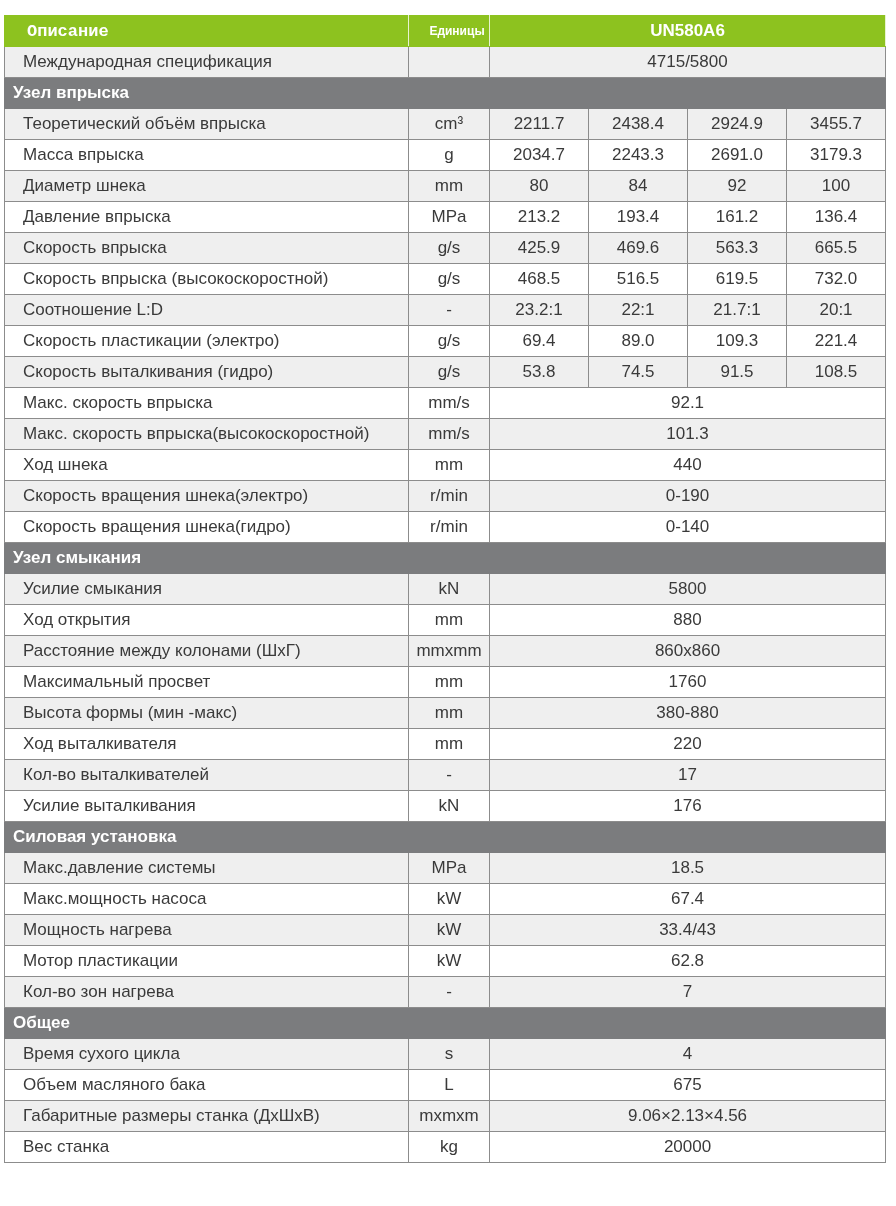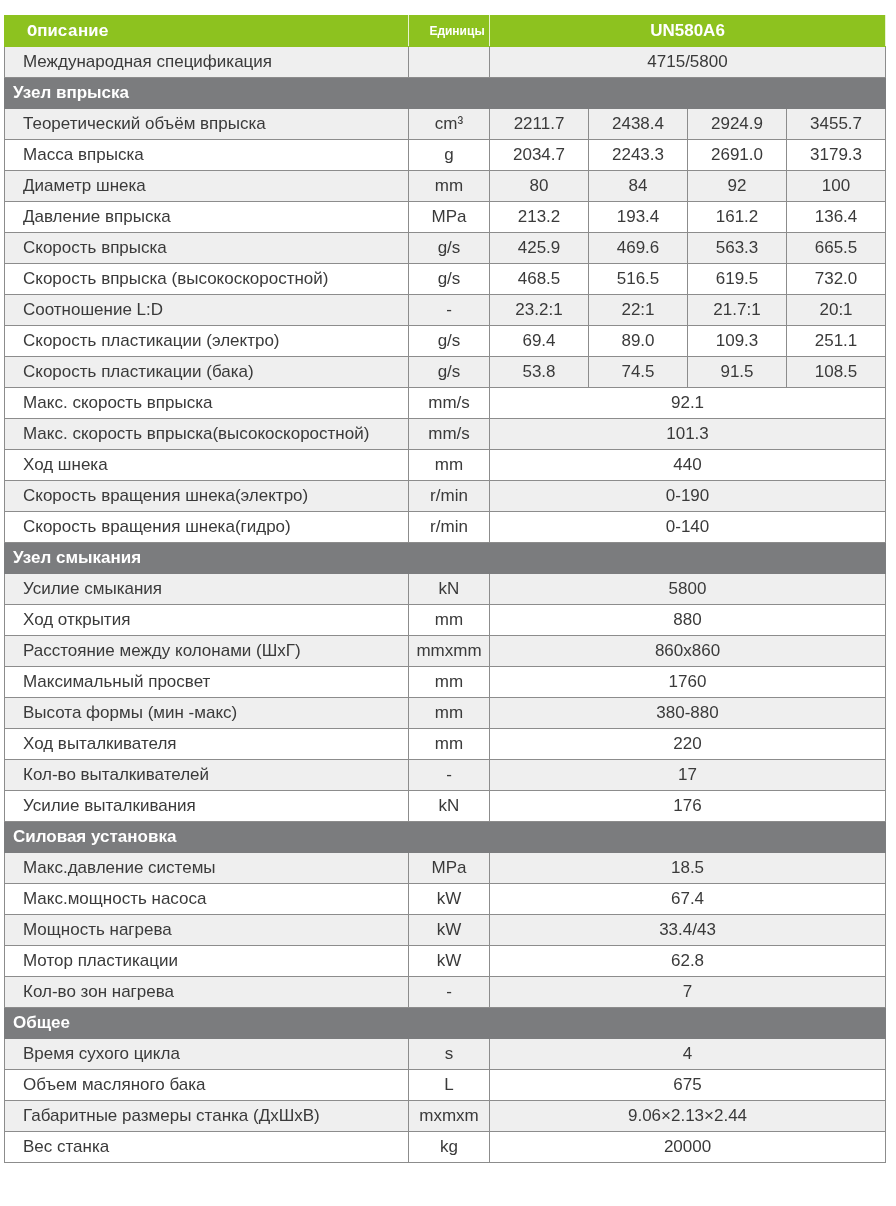--- a/index.html
+++ b/index.html
@@ -108,24 +108,24 @@
         <td class="v">22:1</td>
         <td class="v">21.7:1</td>
         <td class="v">20:1</td>
       </tr>
       <tr class="row even">
         <td class="d">Скорость пластикации (электро)</td>
         <td class="u">g/s</td>
         <td class="v">69.4</td>
         <td class="v">89.0</td>
         <td class="v">109.3</td>
-        <td class="v">251.1</td>
-      </tr>
-      <tr class="row odd">
-        <td class="d">Скорость пластикации (бака)</td>
+        <td class="v">221.4</td>
+      </tr>
+      <tr class="row odd">
+        <td class="d">Скорость выталкивания (гидро)</td>
         <td class="u">g/s</td>
         <td class="v">53.8</td>
         <td class="v">74.5</td>
         <td class="v">91.5</td>
         <td class="v">108.5</td>
       </tr>
       <tr class="row even">
         <td class="d">Макс. скорость впрыска</td>
         <td class="u">mm/s</td>
         <td class="v" colspan="4">92.1</td>
@@ -230,21 +230,21 @@
         <td class="v" colspan="4">4</td>
       </tr>
       <tr class="row even">
         <td class="d">Объем масляного бака</td>
         <td class="u">L</td>
         <td class="v" colspan="4">675</td>
       </tr>
       <tr class="row odd">
         <td class="d">Габаритные размеры станка (ДхШхВ)</td>
         <td class="u">mxmxm</td>
-        <td class="v" colspan="4">9.06×2.13×2.44</td>
+        <td class="v" colspan="4">9.06×2.13×4.56</td>
       </tr>
       <tr class="row even">
         <td class="d">Вес станка</td>
         <td class="u">kg</td>
         <td class="v" colspan="4">20000</td>
       </tr>
     </tbody>
 </table>
 
 </body></html>

